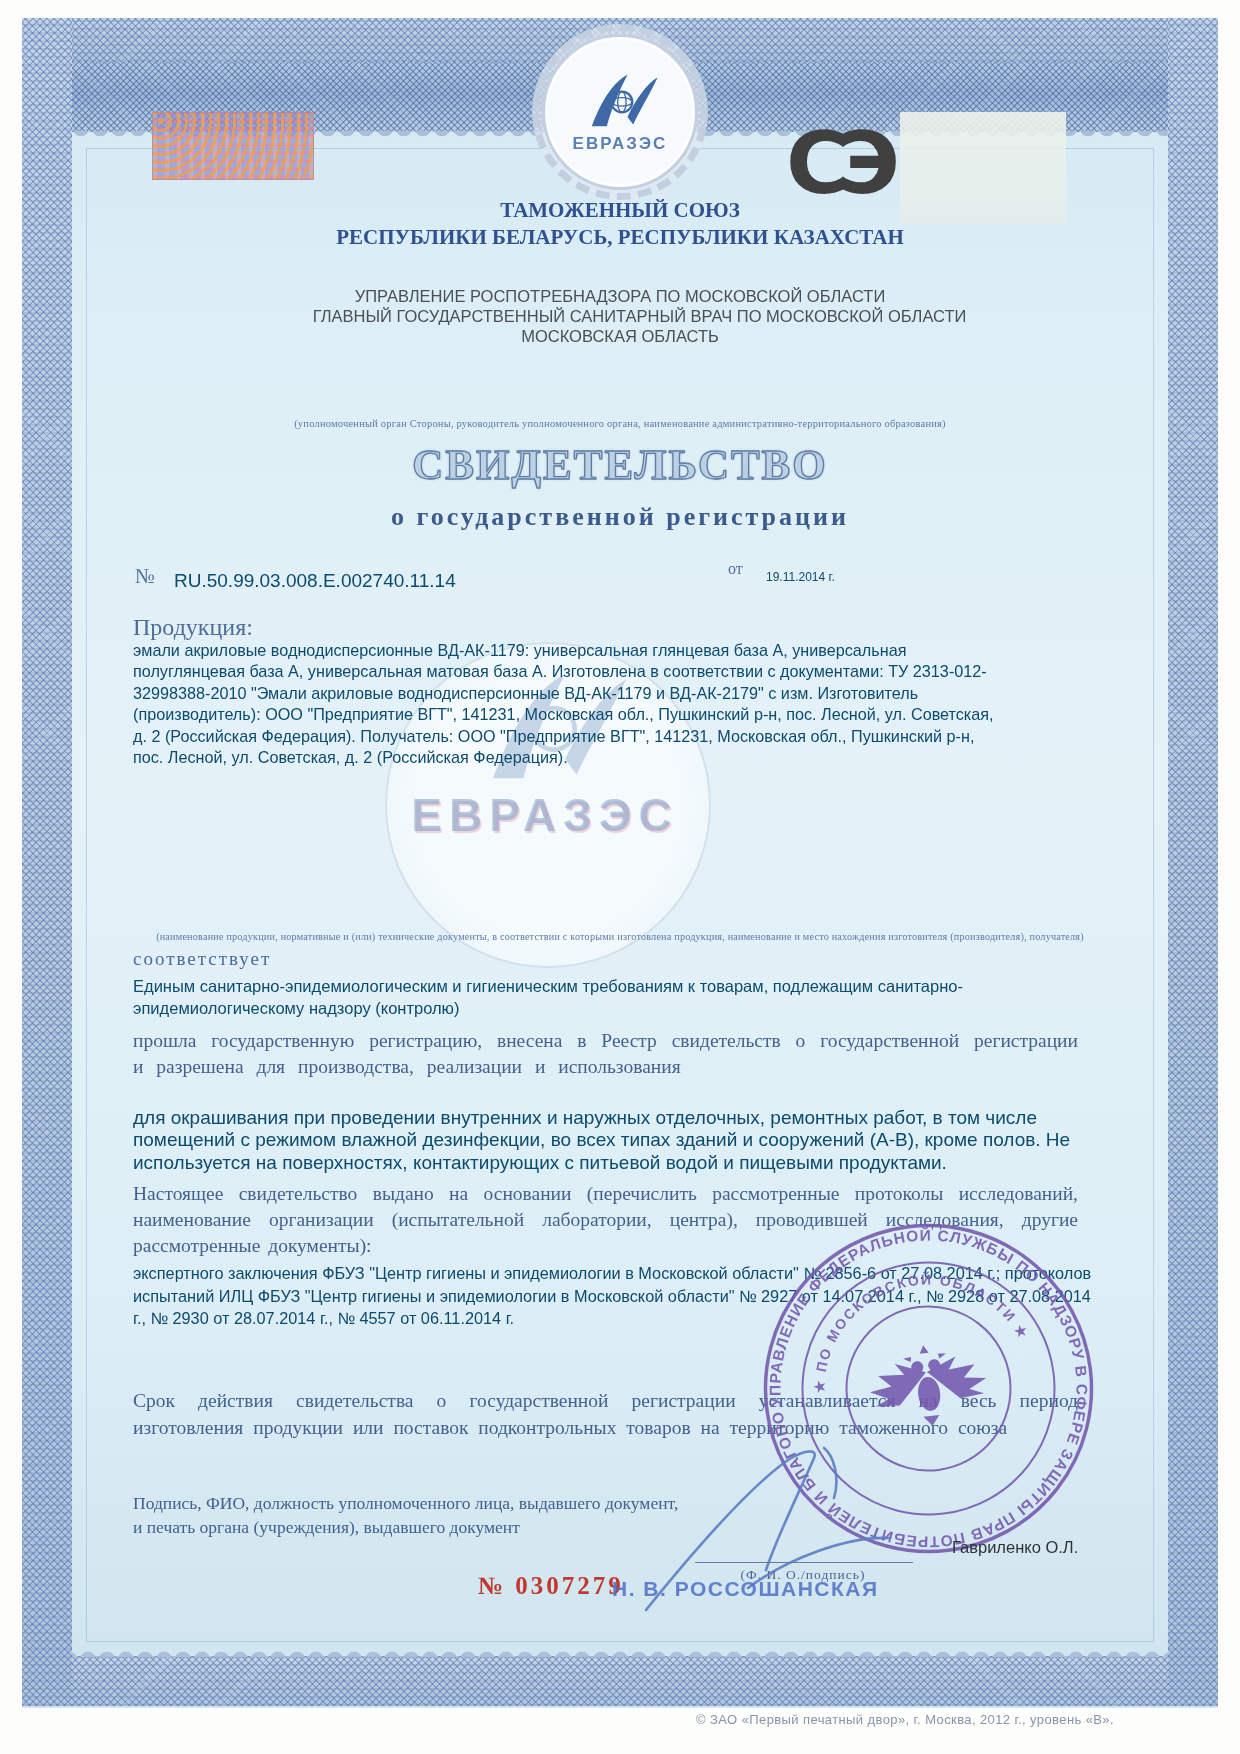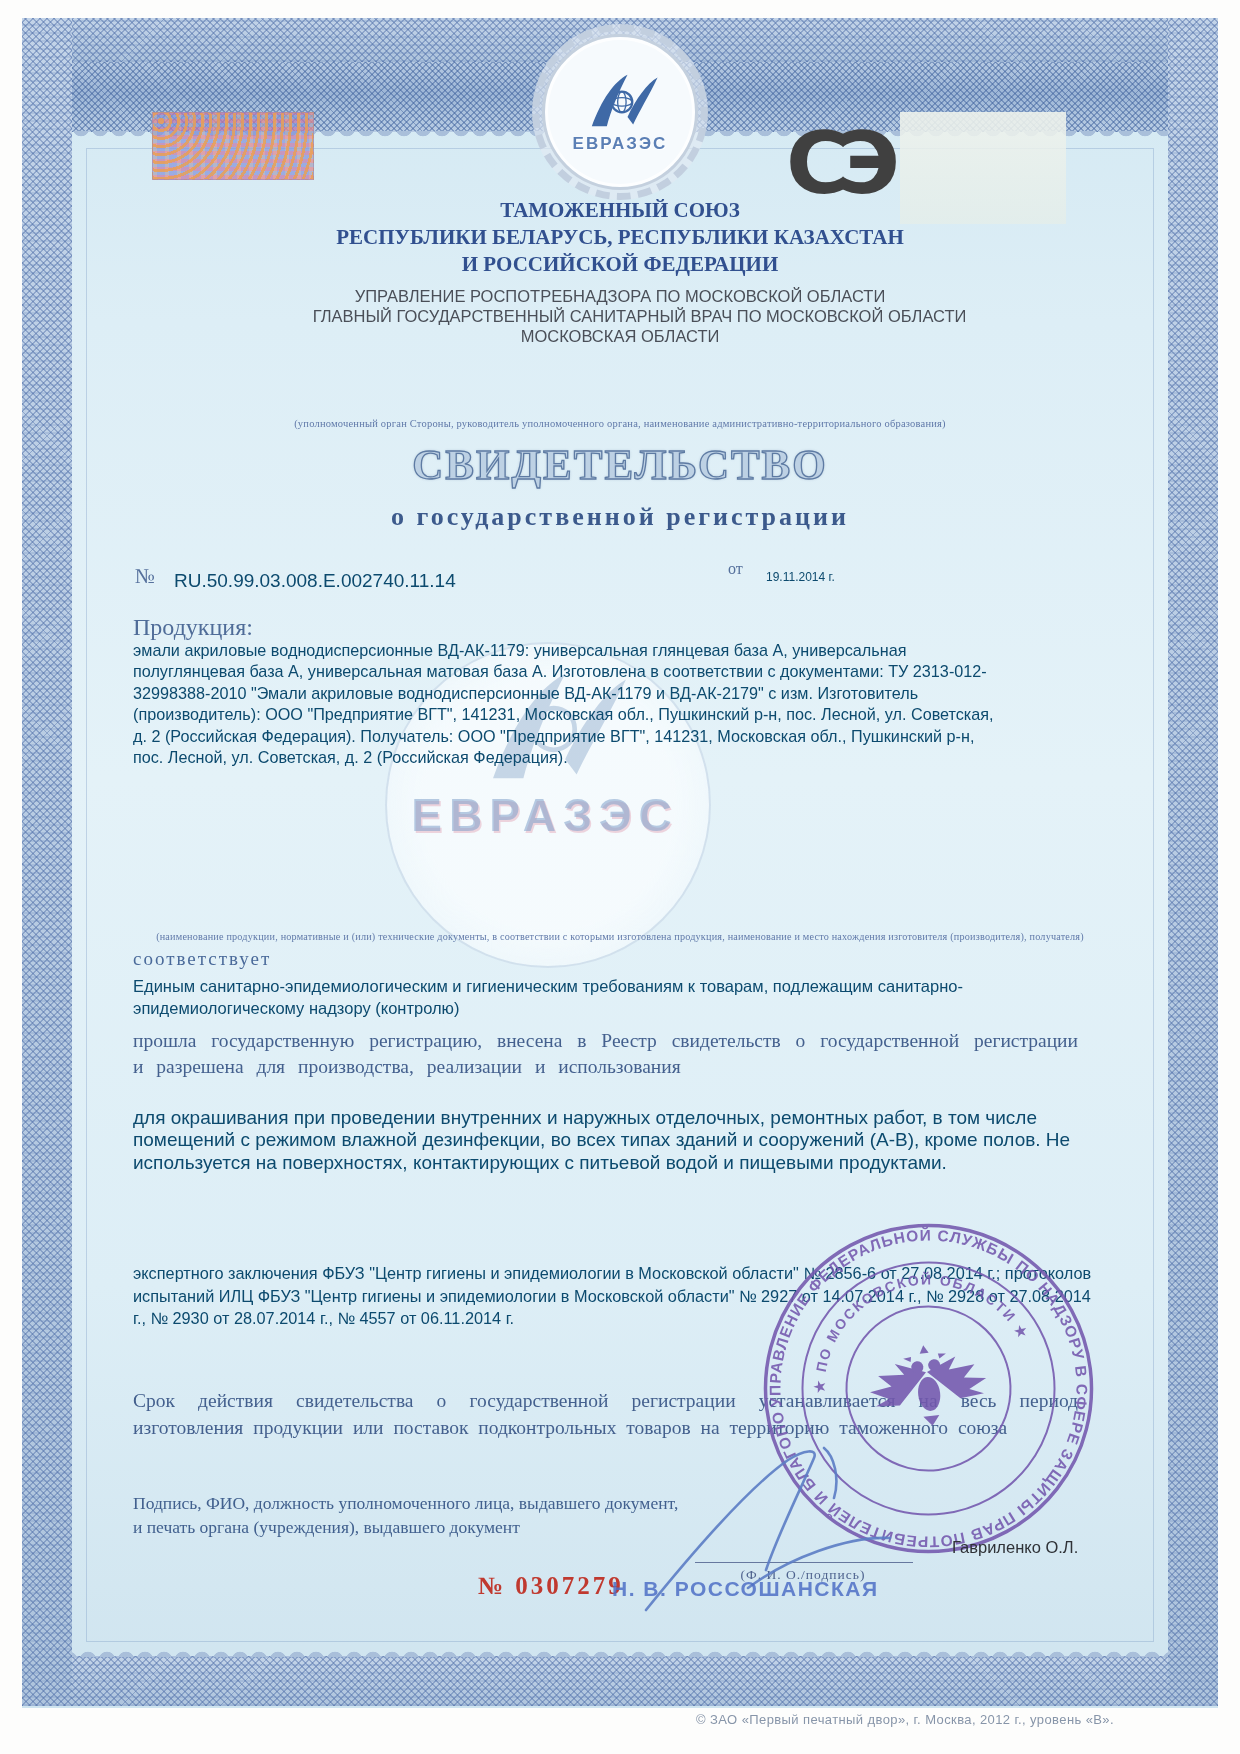--- a/index.html
+++ b/index.html
@@ -113,24 +113,23 @@
       <div class="emblem-label">ЕВРАЗЭС</div>
     </div>
   </div>
 
   <div class="hologram"></div>
   <div class="se-patch"></div>
   <div class="se-mark">СЭ</div>
 
   <div class="hdr" style="top:197px;">ТАМОЖЕННЫЙ СОЮЗ</div>
   <div class="hdr" style="top:224px;">РЕСПУБЛИКИ БЕЛАРУСЬ, РЕСПУБЛИКИ КАЗАХСТАН</div>
-  <div class="hdr" style="top:251px;">И РОССИЙСКОЙ ФЕДЕРАЦИИ</div>
   <div class="auth" style="top:286px;">УПРАВЛЕНИЕ РОСПОТРЕБНАДЗОРА ПО МОСКОВСКОЙ ОБЛАСТИ</div>
   <div class="auth" style="top:306px;padding-left:39px;">ГЛАВНЫЙ ГОСУДАРСТВЕННЫЙ САНИТАРНЫЙ ВРАЧ ПО МОСКОВСКОЙ ОБЛАСТИ</div>
-  <div class="auth" style="top:326px;">МОСКОВСКАЯ ОБЛАСТИ</div>
+  <div class="auth" style="top:326px;">МОСКОВСКАЯ ОБЛАСТЬ</div>
   <div class="smallcap" style="top:418px;">(уполномоченный орган Стороны, руководитель уполномоченного органа, наименование административно-территориального образования)</div>
 
   <div class="title-main">СВИДЕТЕЛЬСТВО</div>
   <div class="title-sub">о государственной регистрации</div>
 
   <div class="abs serifp" style="left:135px;top:564px;font-size:21px;color:#55709c;">№</div>
   <div class="abs sansp" style="left:174px;top:570px;font-size:19px;">RU.50.99.03.008.E.002740.11.14</div>
   <div class="abs serifp" style="left:728px;top:560px;font-size:16px;color:#55709c;">от</div>
   <div class="abs sansp" style="left:766px;top:570px;font-size:12px;">19.11.2014 г.</div>
 
@@ -144,20 +143,21 @@
 
   <div class="abs serifp" style="left:133px;top:614px;font-size:24px;color:#4f6c98;">Продукция:</div>
   <div class="abs sansp" style="left:133px;top:640px;width:872px;font-size:16.2px;line-height:21.4px;">эмали акриловые воднодисперсионные ВД-АК-1179: универсальная глянцевая база А, универсальная полуглянцевая база А, универсальная матовая база А. Изготовлена в соответствии с документами: ТУ 2313-012-32998388-2010 "Эмали акриловые воднодисперсионные ВД-АК-1179 и ВД-АК-2179" с изм. Изготовитель (производитель): ООО "Предприятие ВГТ", 141231, Московская обл., Пушкинский р-н, пос. Лесной, ул. Советская, д. 2 (Российская Федерация).  Получатель: ООО "Предприятие ВГТ", 141231, Московская обл., Пушкинский р-н, пос. Лесной, ул. Советская, д. 2 (Российская Федерация).</div>
   <div class="smallcap" style="top:931px;left:115px;right:115px;font-size:10.2px;">(наименование продукции, нормативные и (или) технические документы, в соответствии с которыми изготовлена продукция, наименование и место нахождения изготовителя (производителя), получателя)</div>
 
   <div class="abs serifp" style="left:133px;top:948px;font-size:19px;letter-spacing:2px;color:#4a6a9a;">соответствует</div>
   <div class="abs serifp just" style="left:133px;top:1028px;width:945px;font-size:19.5px;line-height:26px;word-spacing:8px;">прошла государственную регистрацию, внесена в Реестр свидетельств о государственной регистрации и разрешена для производства, реализации и использования</div>
 
   <div class="abs sansp" style="left:133px;top:975px;width:880px;font-size:16.5px;line-height:22px;">Единым санитарно-эпидемиологическим и гигиеническим требованиям к товарам, подлежащим санитарно-эпидемиологическому надзору (контролю)</div>
   <div class="abs sansp" style="left:133px;top:1107px;width:950px;font-size:19px;line-height:22.3px;">для окрашивания при проведении внутренних и наружных отделочных, ремонтных работ, в том числе помещений с режимом влажной дезинфекции, во всех типах зданий и сооружений (А-В), кроме полов. Не используется на поверхностях, контактирующих с питьевой водой и пищевыми продуктами.</div>
+  <div class="abs serifp just" style="left:133px;top:1181px;width:945px;font-size:19.5px;line-height:26px;word-spacing:3px;">Настоящее свидетельство выдано на основании (перечислить рассмотренные протоколы исследований, наименование организации (испытательной лаборатории, центра), проводившей исследования, другие рассмотренные документы):</div>
   <div class="abs sansp" style="left:133px;top:1262px;width:960px;font-size:16.3px;line-height:22.5px;">экспертного заключения ФБУЗ "Центр гигиены и эпидемиологии в Московской области" № 2856-6 от 27.08.2014 г.; протоколов испытаний ИЛЦ ФБУЗ "Центр гигиены и эпидемиологии в Московской области" № 2927 от 14.07.2014 г., № 2928 от 27.08.2014 г., № 2930 от 28.07.2014 г., № 4557 от 06.11.2014 г.</div>
   <div class="abs serifp just" style="left:133px;top:1388px;width:945px;font-size:19.5px;line-height:26.5px;word-spacing:5px;">Срок действия свидетельства о государственной регистрации устанавливается на весь период изготовления продукции или поставок подконтрольных товаров на территорию таможенного союза</div>
 
   <div class="abs serifp" style="left:133px;top:1492px;width:548px;font-size:17.5px;line-height:23.5px;color:#41608e;">Подпись, ФИО, должность уполномоченного лица, выдавшего документ, и печать органа (учреждения), выдавшего документ</div>
 
   <svg class="sig-svg" width="300" height="180" viewBox="0 0 300 180">
     <path d="M18,172 C60,120 120,50 160,22 C176,12 190,10 186,20 C176,44 150,96 138,132 M120,150 C160,120 220,98 262,100 M196,10 C206,18 212,40 206,60" fill="none" stroke="#5b7cc4" stroke-width="2.6" stroke-linecap="round" opacity=".9"></path>
   </svg>
   <div class="sig-line"></div>
   <div class="fio-cap">(Ф. И. О./подпись)</div>

